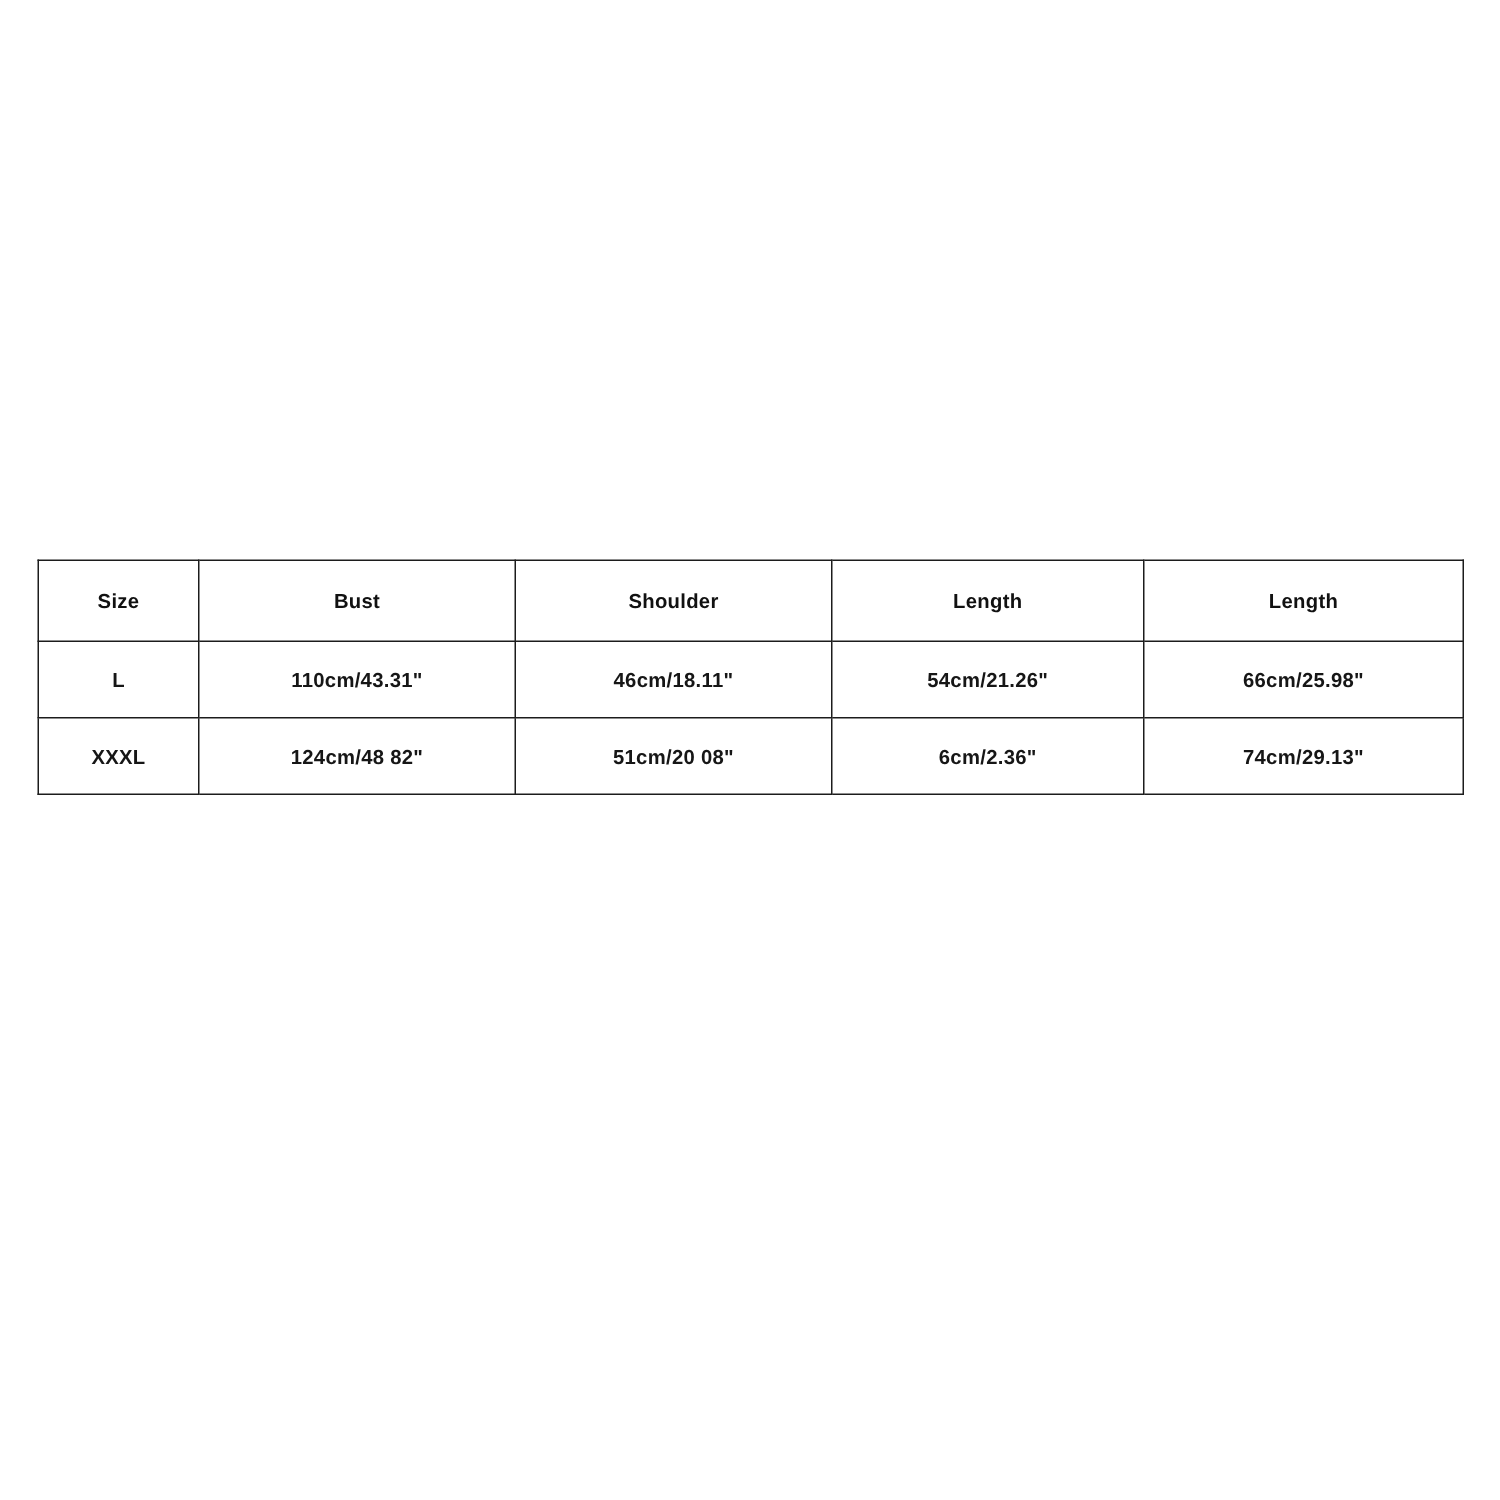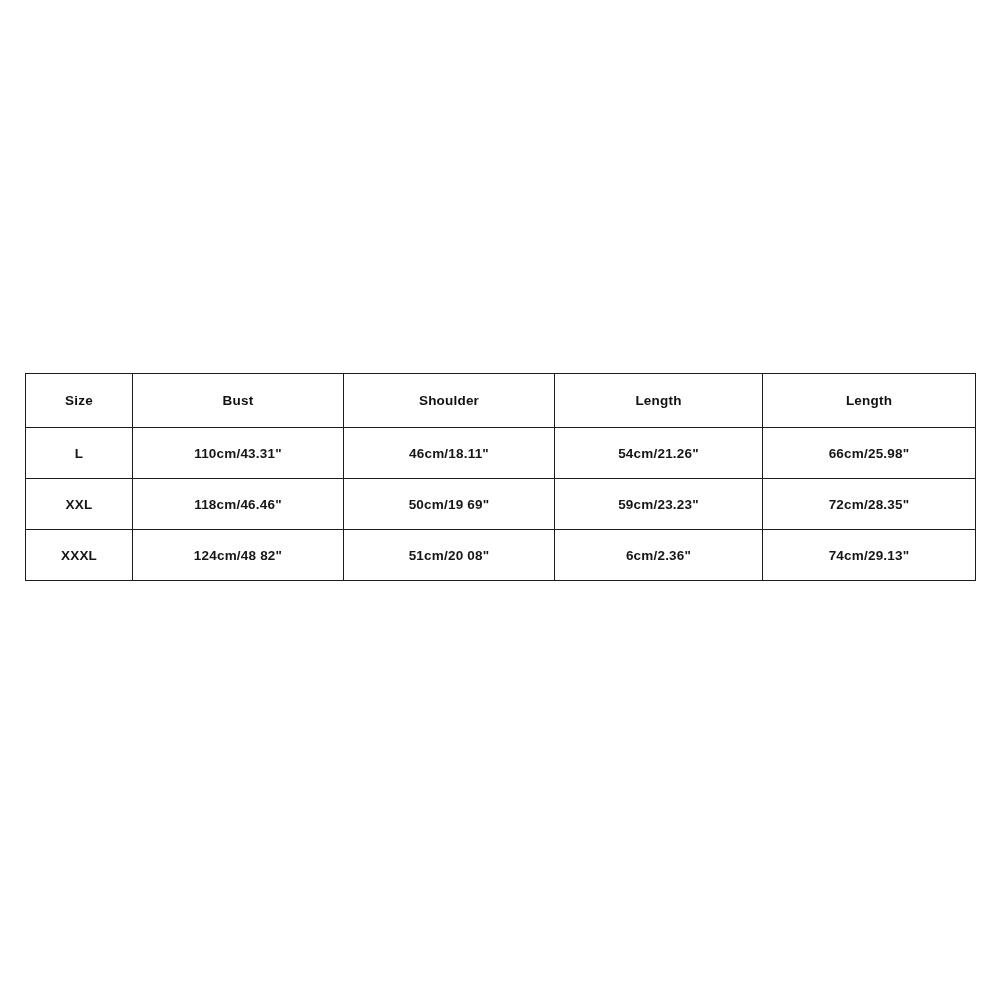--- a/index.html
+++ b/index.html
@@ -103,37 +103,20 @@
         </td>
         <td>
           <span class="cell-txt">54cm/21.26"</span>
         </td>
         <td>
           <span class="cell-txt">66cm/25.98"</span>
         </td>
       </tr>
       <tr>
         <td>
-          <span class="cell-txt">XXL</span>
-        </td>
-        <td>
-          <span class="cell-txt">118cm/46.46"</span>
-        </td>
-        <td>
-          <span class="cell-txt">50cm/19 69"</span>
-        </td>
-        <td>
-          <span class="cell-txt">59cm/23.23"</span>
-        </td>
-        <td>
-          <span class="cell-txt">72cm/28.35"</span>
-        </td>
-      </tr>
-      <tr>
-        <td>
           <span class="cell-txt">XXXL</span>
         </td>
         <td>
           <span class="cell-txt">124cm/48 82"</span>
         </td>
         <td>
           <span class="cell-txt">51cm/20 08"</span>
         </td>
         <td>
           <span class="cell-txt">6cm/2.36"</span>

